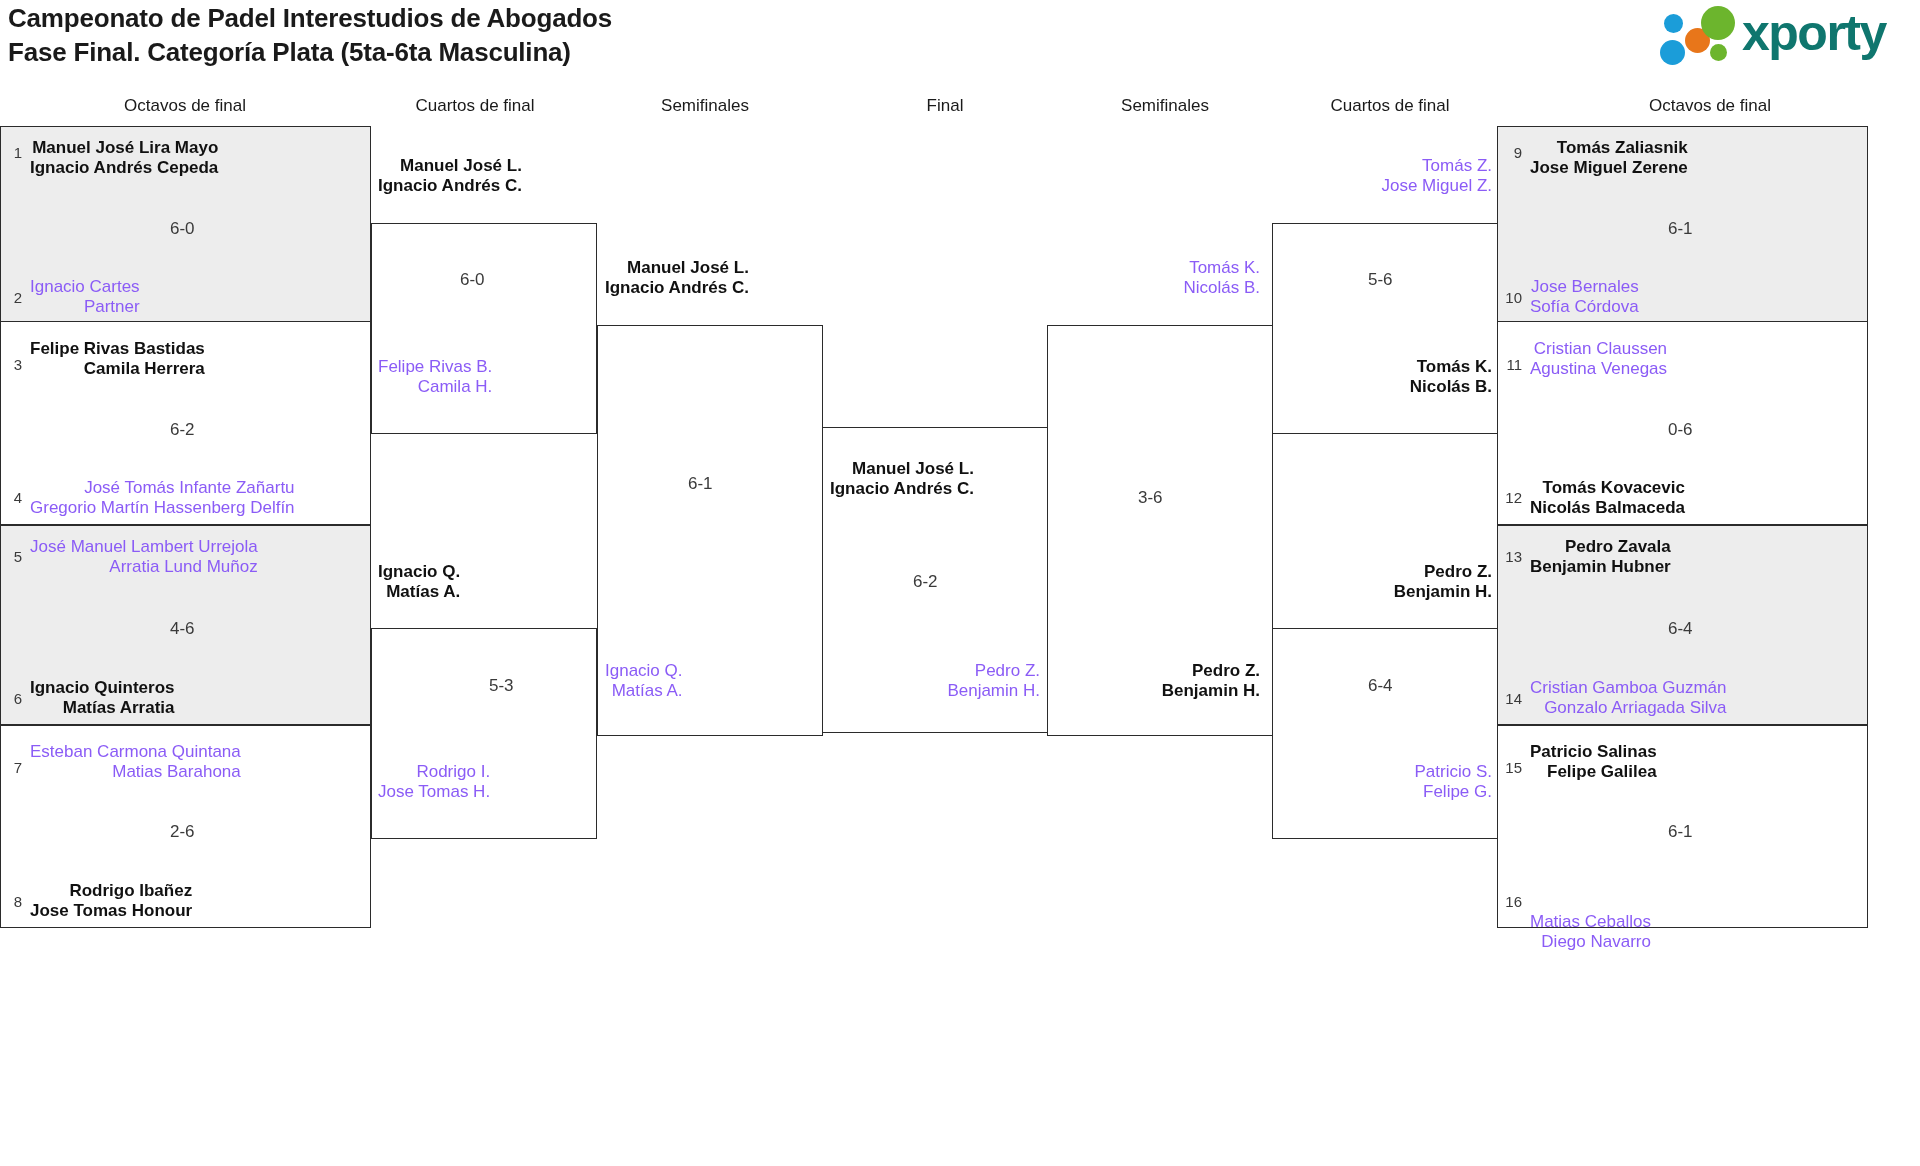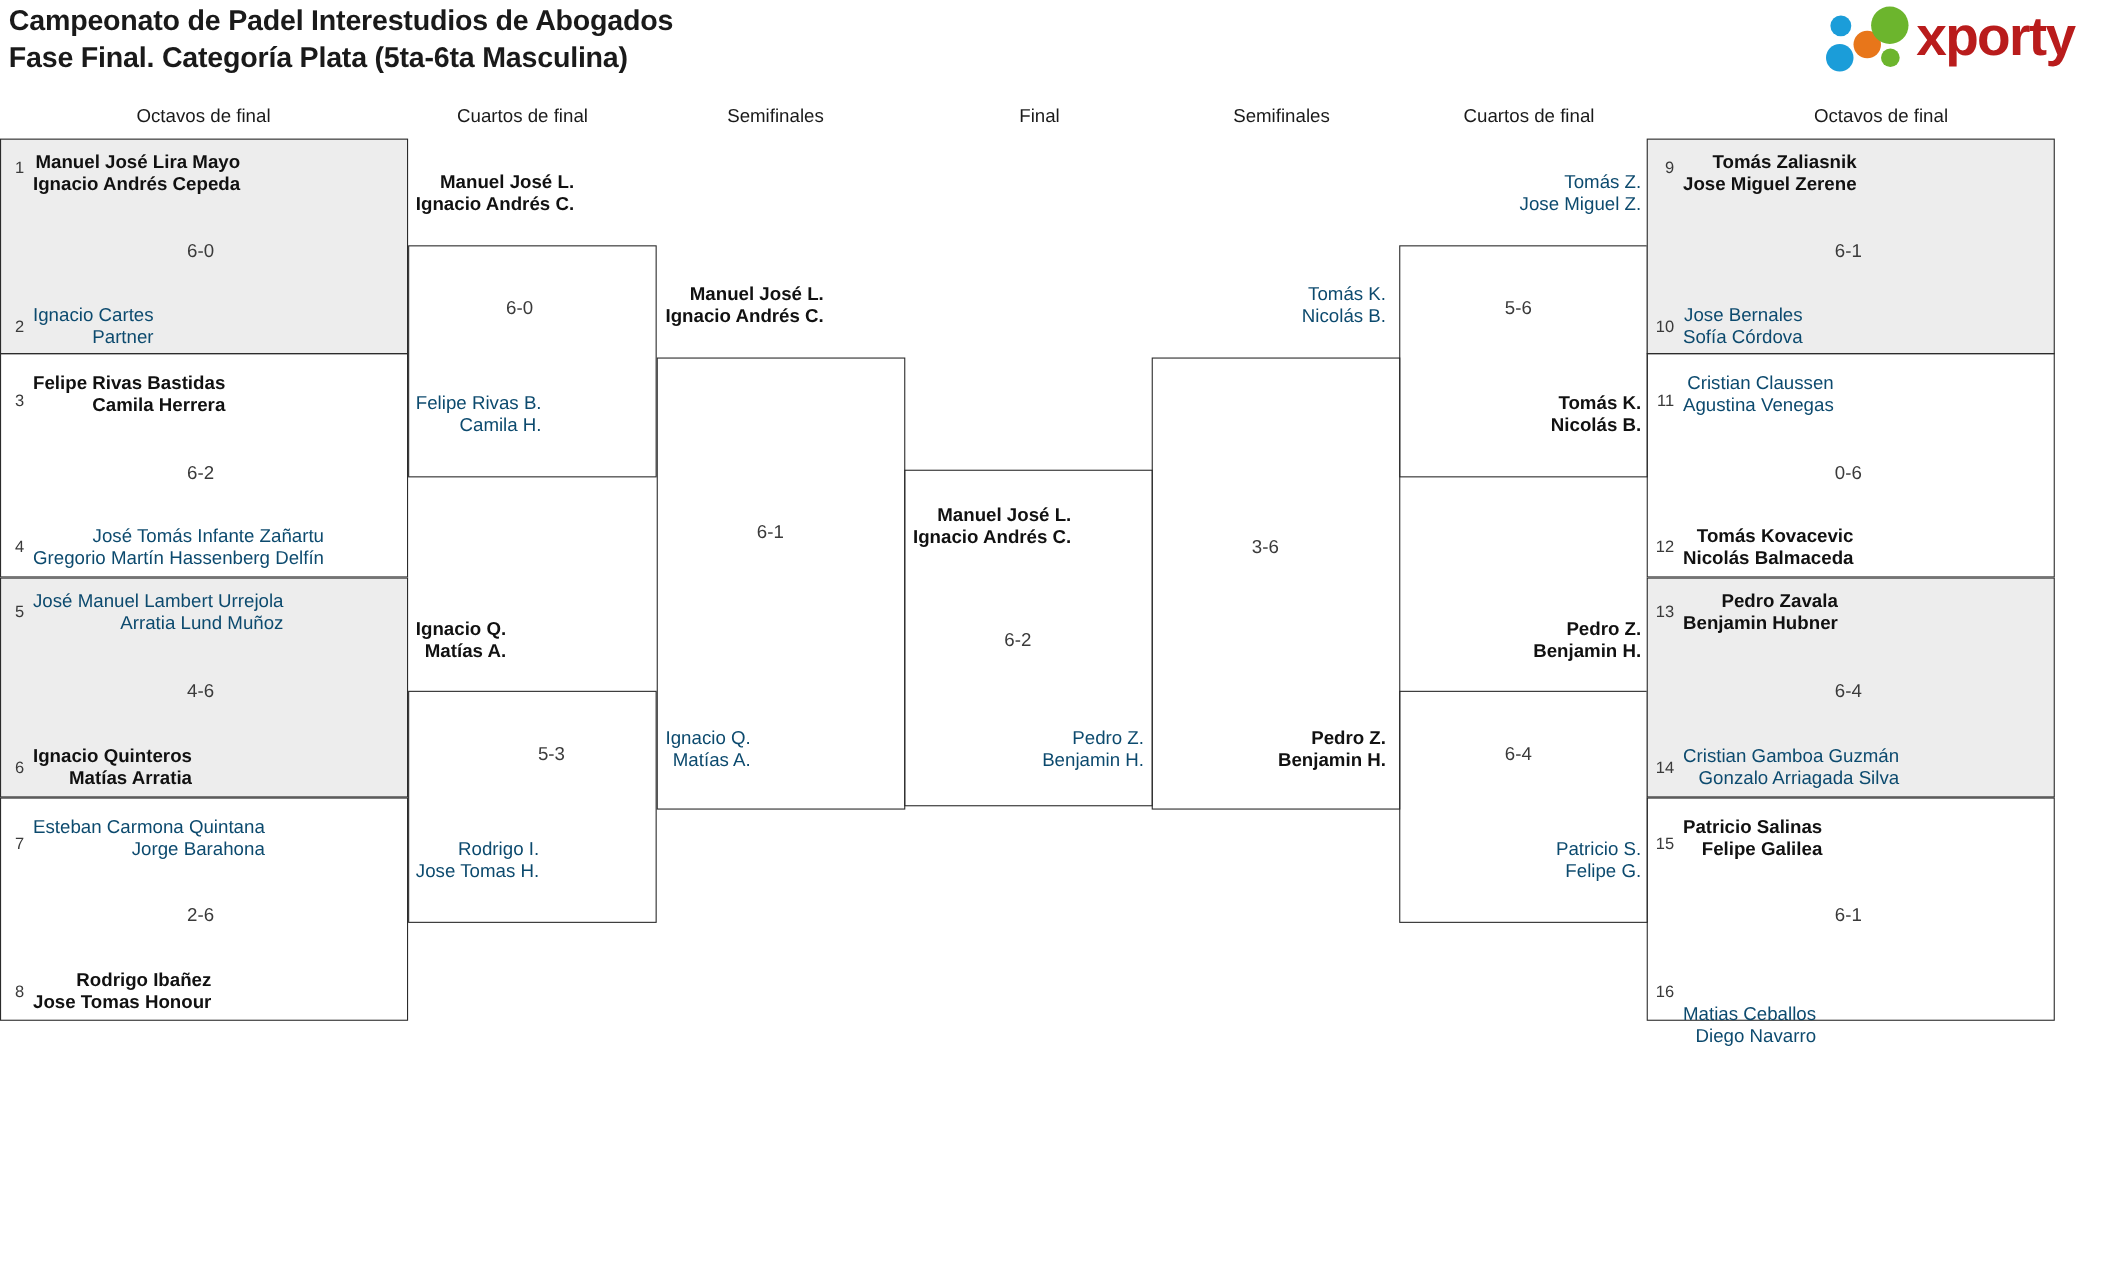--- a/index.html
+++ b/index.html
@@ -38,21 +38,21 @@
   .dot-blue-sm  { left: 6px;  top: 12px; width: 19px; height: 19px; background: #1b9dd9; }
   .dot-orange   { left: 27px; top: 26px; width: 25px; height: 25px; background: #e8761a; }
   .dot-blue-lg  { left: 2px;  top: 38px; width: 25px; height: 25px; background: #1b9dd9; }
   .dot-green-lg { left: 43px; top: 4px;  width: 34px; height: 34px; background: #6cb52d; }
   .dot-green-sm { left: 52px; top: 42px; width: 17px; height: 17px; background: #6cb52d; }
   .logo-word {
     position: absolute;
     left: 84px; top: 0px;
     font-size: 50px;
     font-weight: bold;
-    color: #b91c1c;
+    color: #0f766e;
     letter-spacing: -1.5px;
     line-height: 62px;
   }
 
   
   .round-head {
     position: absolute;
     font-size: 17px;
     color: #1a1a1a;
     text-align: center;
@@ -73,21 +73,21 @@
     color: #3a3a3a;
     width: 22px;
     text-align: right;
     white-space: nowrap;
   }
 
   .team {
     position: absolute;
     font-size: 17px;
     line-height: 1.18;
-    color: #0c4a6e;
+    color: #8b5cf6;
     white-space: nowrap;
   }
   .team.win { color: #111; font-weight: bold; }
   .team .ln { display: block; text-align: right; }
   .team.right { text-align: right; }
 
   .score {
     position: absolute;
     font-size: 17px;
     color: #3a3a3a;
@@ -159,21 +159,21 @@
   <div class="seed" style="left:0px;  top:690px;">6</div>
   <div class="team win" style="left:30px; top:678px;">
     <span class="ln">Ignacio Quinteros</span>
     <span class="ln">Matías Arratia</span>
   </div>
 
   <div class="bx" style="left:0px; top:725px; width:371px; height:203px;"></div>
   <div class="seed" style="left:0px;  top:759px;">7</div>
   <div class="team" style="left:30px; top:742px;">
     <span class="ln">Esteban Carmona Quintana</span>
-    <span class="ln">Jorge Barahona</span>
+    <span class="ln">Matias Barahona</span>
   </div>
   <div class="score" style="left:170px; top:822px;">2-6</div>
   <div class="seed" style="left:0px;  top:893px;">8</div>
   <div class="team win" style="left:30px; top:881px;">
     <span class="ln">Rodrigo Ibañez</span>
     <span class="ln">Jose Tomas Honour</span>
   </div>
 
   <div class="bx" style="left:371px; top:223px; width:226px; height:211px;"></div>
   <div class="team win" style="left:378px; top:156px;">

